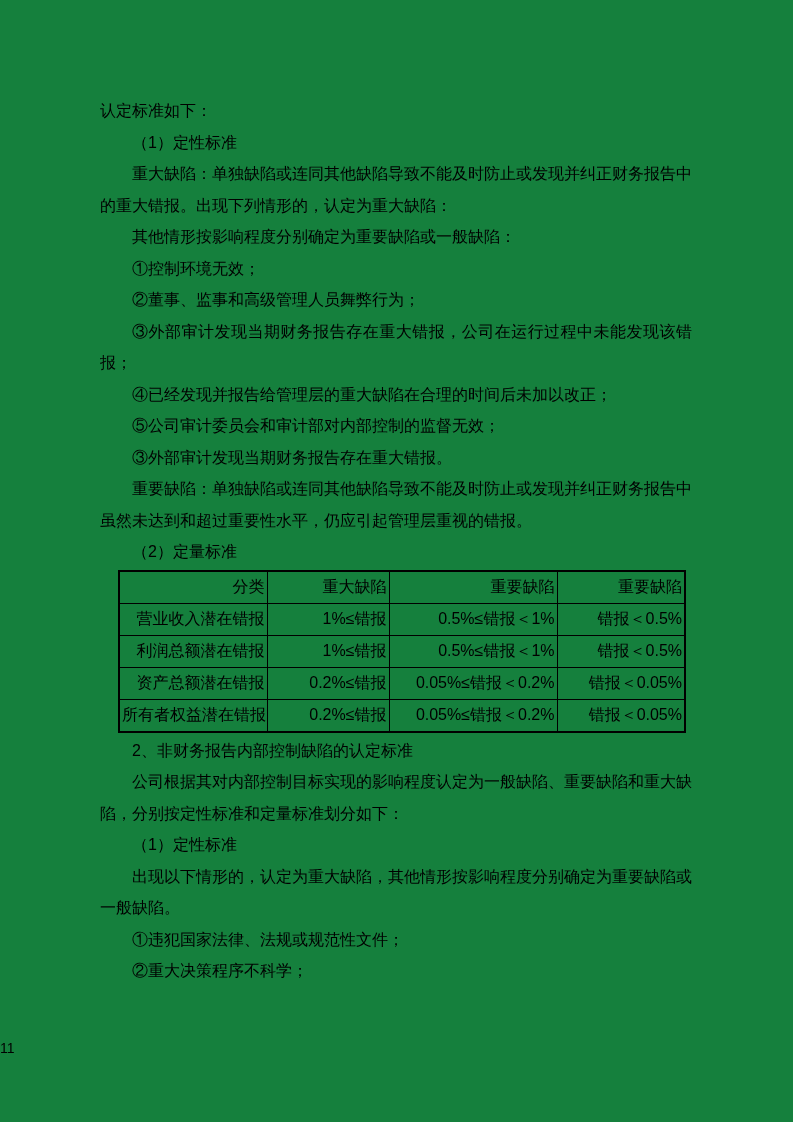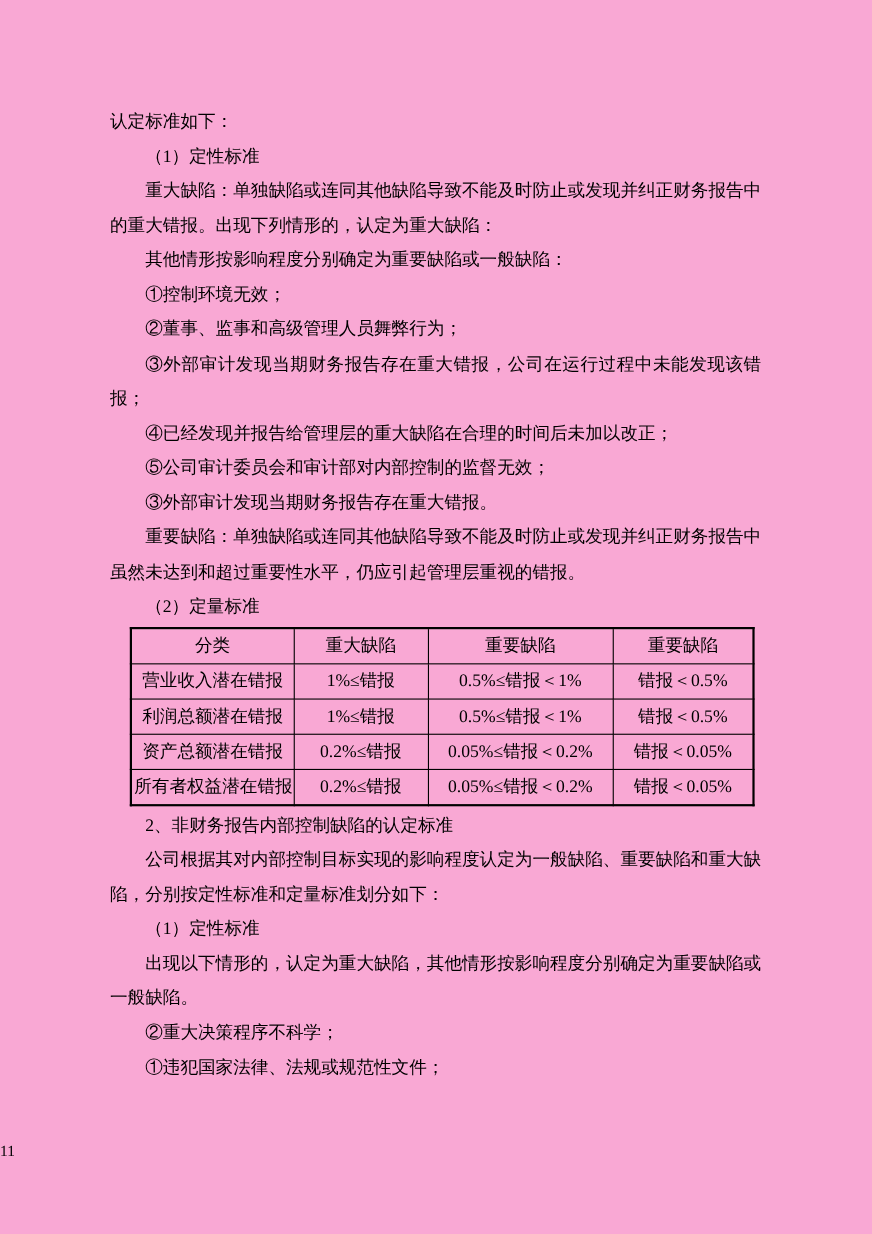--- a/index.html
+++ b/index.html
@@ -1,22 +1,22 @@
 <!DOCTYPE html>
 <html><head>
 <meta charset="utf-8">
 <style>
   html, body { margin: 0; padding: 0; background: #888; }
   .page {
     position: relative;
     width: 793px;
     height: 1122px;
     margin: 0 auto;
-    background: #f9a8d4;
-    font-family: Liberation Serif, serif;
+    background: #15803d;
+    font-family: Liberation Sans, sans-serif;
     color: #000000;
     overflow: hidden;
   }
   .body-text {
     position: absolute;
     left: 100px;
     top: 0;
     width: 592px;
     padding-top: 95px;
   }
@@ -33,21 +33,21 @@
     border-collapse: collapse;
     table-layout: fixed;
     width: 566px;
     margin: 2px 0 2px 18px;
     border: 2px solid #000000;
   }
   table.criteria th, table.criteria td {
     border: 1px solid #000000;
     font-weight: normal;
     font-size: 16px;
-    text-align: center;
+    text-align: right;
     vertical-align: middle;
     height: 31px;
     padding: 0 2px;
     overflow: hidden;
     white-space: nowrap;
   }
   .col-cat   { width: 148px; }
   .col-major { width: 122px; }
   .col-imp   { width: 168px; }
   .col-gen   { width: 128px; }
@@ -120,19 +120,19 @@
           <td>0.05%≤错报＜0.2%</td>
           <td>错报＜0.05%</td>
         </tr>
       </tbody>
     </table>
 
     <p class="para">2、非财务报告内部控制缺陷的认定标准</p>
     <p class="para">公司根据其对内部控制目标实现的影响程度认定为一般缺陷、重要缺陷和重大缺陷，分别按定性标准和定量标准划分如下：</p>
     <p class="para">（1）定性标准</p>
     <p class="para">出现以下情形的，认定为重大缺陷，其他情形按影响程度分别确定为重要缺陷或一般缺陷。</p>
+    <p class="para">①违犯国家法律、法规或规范性文件；</p>
     <p class="para">②重大决策程序不科学；</p>
-    <p class="para">①违犯国家法律、法规或规范性文件；</p>
 
   </div>
 
   <div class="footer-pagenum">11</div>
 </div>
 
 </body></html>

